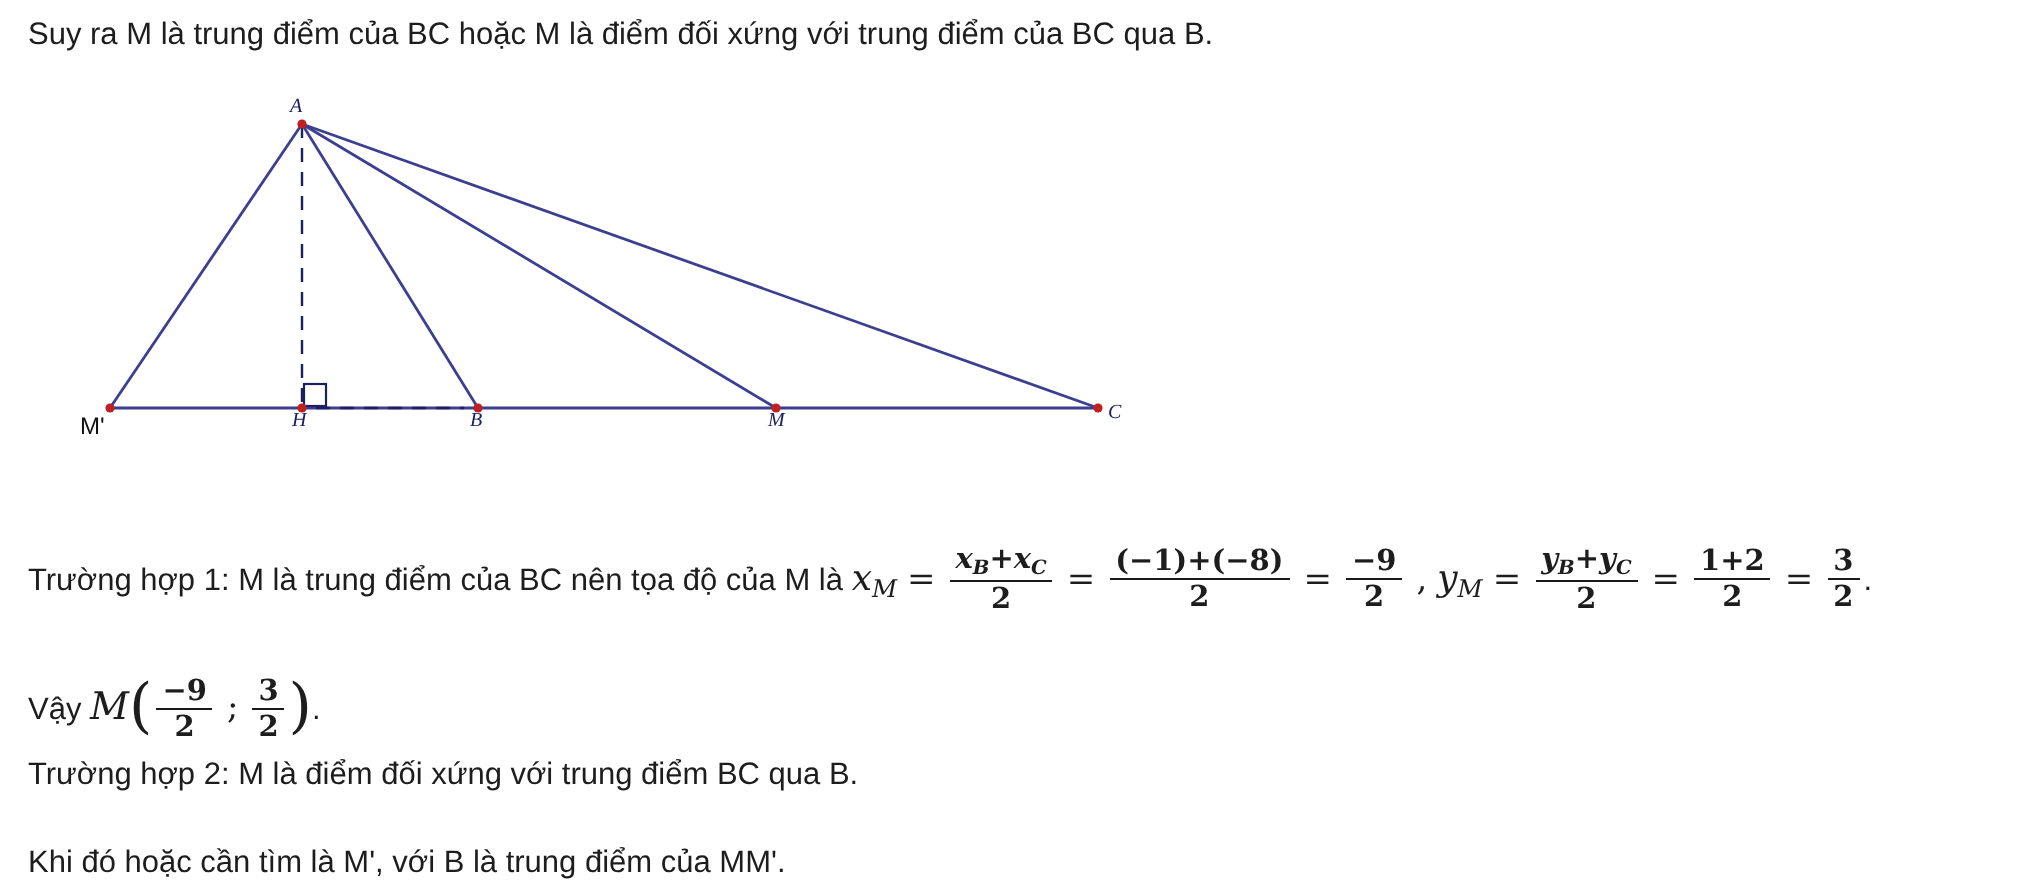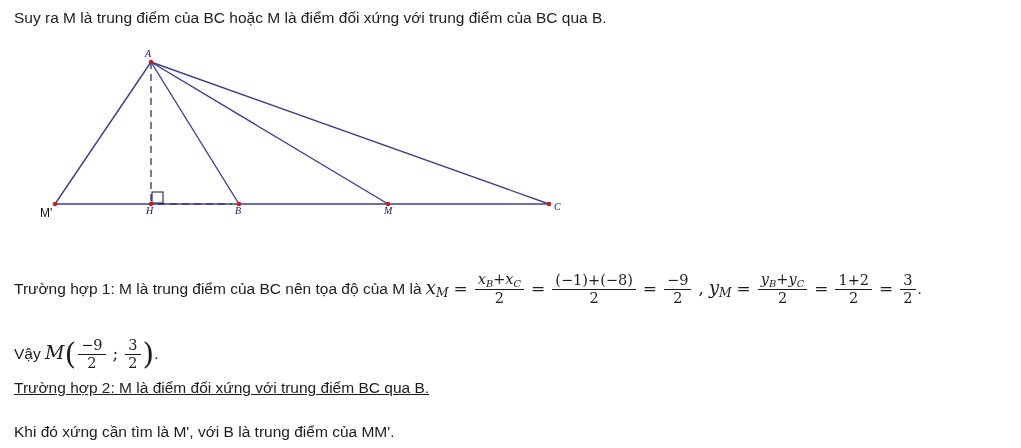--- a/index.html
+++ b/index.html
@@ -23,21 +23,21 @@
   .line-text {
     position: absolute;
     font-size: 15.5px;
     line-height: 1.35;
     color: #1d1d1d;
     white-space: nowrap;
   }
   #intro-line { left: 14px; top: 8px; }
   #case1-line { left: 14px; top: 272px; }
   #conclusion-line { left: 14px; top: 335px; }
-  #case2-line { left: 14px; top: 378px; text-decoration: underline; }
+  #case2-line { left: 14px; top: 378px; }
   #final-line { left: 14px; top: 422px; }
   .mathvar {
     font-family: "DejaVu Serif", serif;
     font-style: italic;
     font-weight: normal;
     font-size: 18px;
   }
   .sub {
     font-size: 0.68em;
     vertical-align: -0.28em;
@@ -52,20 +52,21 @@
   .frac {
     display: inline-block;
     vertical-align: middle;
     text-align: center;
     font-family: "DejaVu Serif", serif;
     font-size: 13.5px;
     line-height: 1.18;
     margin: 0 2px;
     position: relative;
     top: -1px;
+    font-weight: bold;
   }
   .frac .num {
     display: block;
     padding: 0 3px;
     border-bottom: 1px solid #1a1a1a;
   }
   .frac .den {
     display: block;
     padding: 0 3px;
   }
@@ -152,15 +153,15 @@
   <div class="line-text" id="case1-line">
     <span>Trường hợp 1: M là trung điểm của BC nên tọa độ của M là </span><span class="inline-math-wrap"><span class="mathvar"><span>x</span><span class="sub">M</span></span><span class="opsym">=</span><span class="frac big"><span class="num"><i>x</i><span class="sub">B</span><span>+</span><i>x</i><span class="sub">C</span></span><span class="den">2</span></span><span class="opsym">=</span><span class="frac big"><span class="num">(−1)+(−8)</span><span class="den">2</span></span><span class="opsym">=</span><span class="frac big"><span class="num">−9</span><span class="den">2</span></span><span class="opsym">,</span><span class="mathvar"><span>y</span><span class="sub">M</span></span><span class="opsym">=</span><span class="frac big"><span class="num"><i>y</i><span class="sub">B</span><span>+</span><i>y</i><span class="sub">C</span></span><span class="den">2</span></span><span class="opsym">=</span><span class="frac big"><span class="num">1+2</span><span class="den">2</span></span><span class="opsym">=</span><span class="frac big"><span class="num">3</span><span class="den">2</span></span><span>.</span></span>
   </div>
 
   <div class="line-text" id="conclusion-line">
     <span>Vậy </span><span class="inline-math-wrap"><span class="mathvar" style="font-size:19px;">M</span><span class="paren-big">(</span><span class="frac big"><span class="num">−9</span><span class="den">2</span></span><span class="opsym">;</span><span class="frac big"><span class="num">3</span><span class="den">2</span></span><span class="paren-big">)</span><span>.</span></span>
   </div>
 
   <div class="line-text" id="case2-line">Trường hợp 2: M là điểm đối xứng với trung điểm BC qua B.</div>
 
-  <div class="line-text" id="final-line">Khi đó xứng cần tìm là M', với B là trung điểm của MM'.</div>
+  <div class="line-text" id="final-line">Khi đó hoặc cần tìm là M', với B là trung điểm của MM'.</div>
 
 </div>
 
 </body></html>

